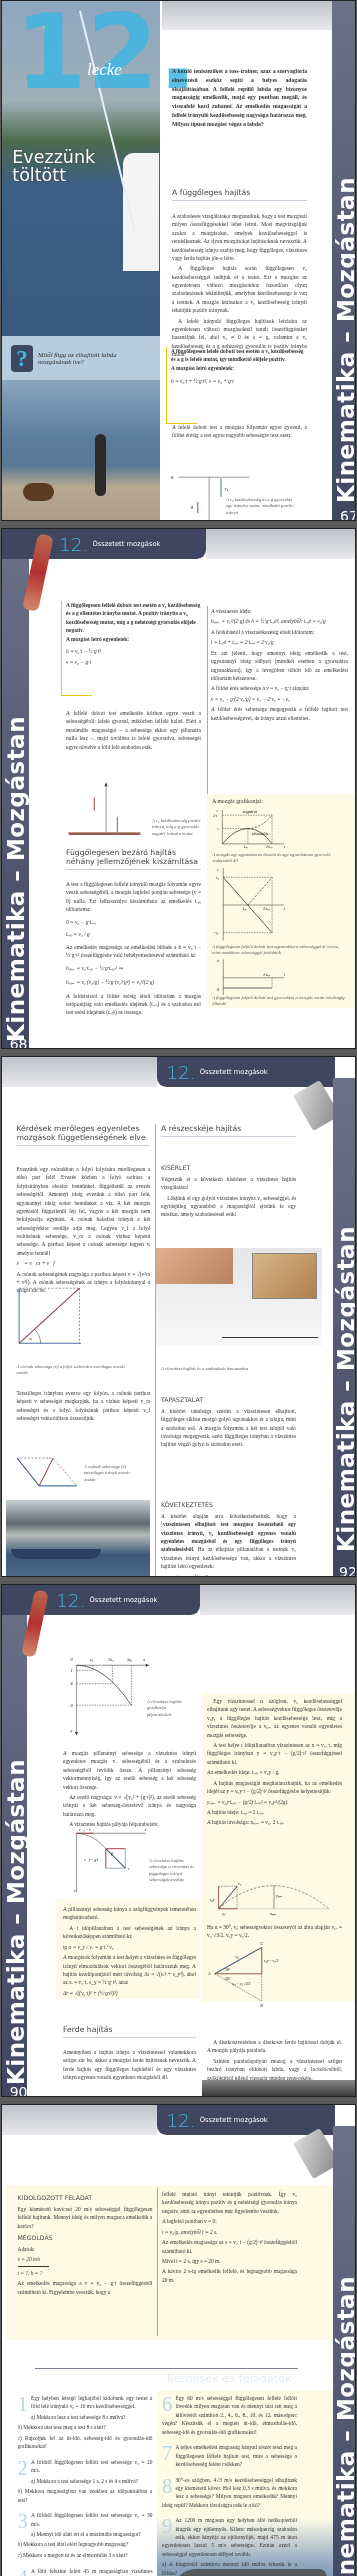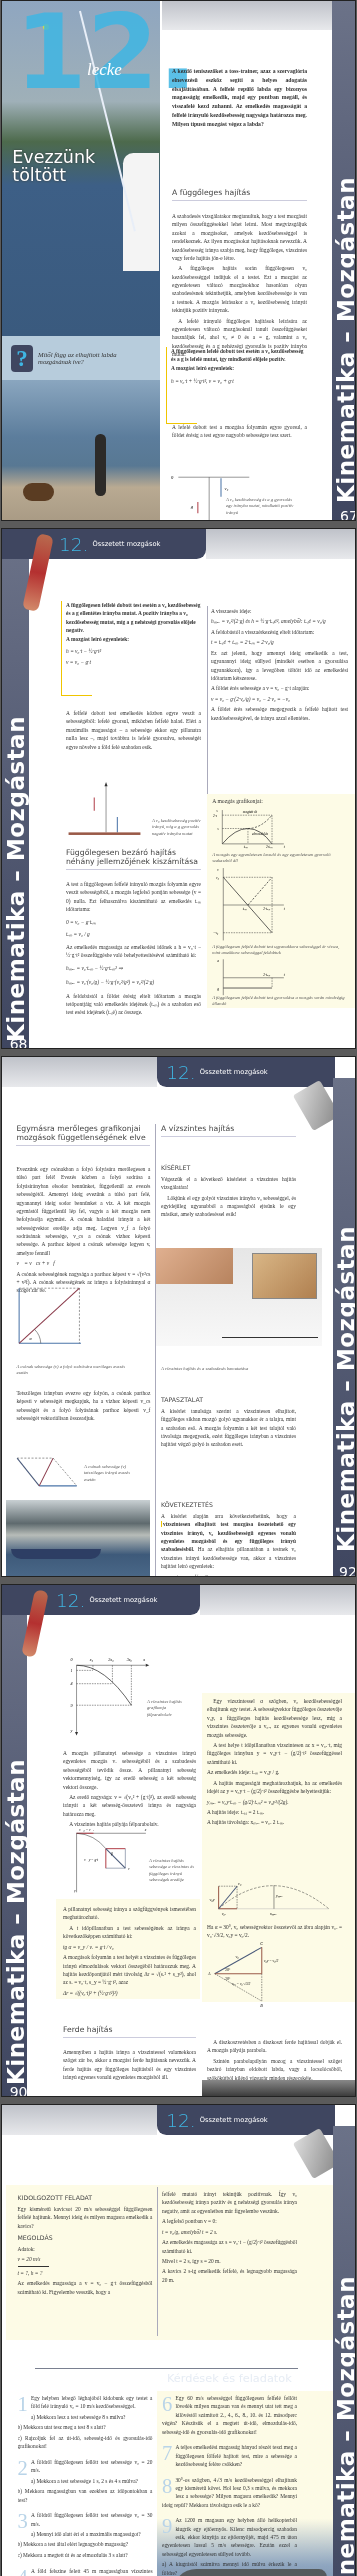--- a/index.html
+++ b/index.html
@@ -186,21 +186,21 @@
   <div class="hdr-band" style="left:0;top:0;width:155px"></div>
   <div class="hdr" style="left:155px;top:0;width:178px;border-radius:0 0 0 9.3px;padding-left:9.3px">
     <span class="num">12.</span>
     <span class="ttl">Összetett mozgások</span>
   </div>
   <div style="position:absolute;left:299px;top:28px;width:31px;height:41px;background:linear-gradient(135deg,#ddd,#888);transform:rotate(-30deg);border-radius:3.1px"></div>
   <div class="sidebar" style="left:331px;top:20.6px"></div>
   <div class="side-text" style="left:331px;top:495px;">Kinematika – Mozgástan</div>
   <div class="pagenum" style="left:337px;top:507px">92</div>
 
-  <div class="h2" style="left:14.4px;top:67px;width:134px">Egymásra merőleges grafikonjai mozgások függetlenségének elve</div>
+  <div class="h2" style="left:14.4px;top:67px;width:134px">Kérdések merőleges egyenletes mozgások függetlenségének elve</div>
   <div class="txt" style="left:14.4px;top:108px;width:134px">
     <p>Evezzünk egy csónakban a folyó folyására merőlegesen a túlsó part felé! Evezés közben a folyó sodrása a folyásirányban elsodor bennünket, függetlenül az evezés sebességétől. Amennyi ideig evezünk a túlsó part felé, ugyanannyi ideig sodor bennünket a víz. A két mozgás egymástól függetlenül lép fel, vagyis a két mozgás nem befolyásolja egymást. A csónak haladási irányát a két sebességvektor eredője adja meg. Legyen v_f a folyó sodrásának sebessége, v_cs a csónak vízhez képesti sebessége. A parthoz képest a csónak sebessége legyen v, amelyre fennáll</p>
     <p style="font-style:italic">v⃗ = v⃗cs + v⃗f</p>
     <p>A csónak sebességének nagysága a parthoz képest v = √(v²cs + v²f). A csónak sebességének az iránya a folyásiránnyal α szöget zár be.</p>
   </div>
   <svg style="position:absolute;left:13px;top:227px" width="67" height="62" viewBox="0 0 130 120">
     <line x1="8" y1="115" x2="8" y2="8" stroke="#4a74a8" stroke-width="2"></line>
     <line x1="8" y1="115" x2="128" y2="115" stroke="#4a74a8" stroke-width="2"></line>
     <line x1="8" y1="8" x2="125" y2="8" stroke="#333" stroke-dasharray="4,3"></line>
     <line x1="125" y1="8" x2="125" y2="115" stroke="#333" stroke-dasharray="4,3"></line>
@@ -216,21 +216,21 @@
     <line x1="45" y1="62" x2="118" y2="62" stroke="#4a74a8" stroke-width="2"></line>
     <line x1="45" y1="62" x2="72" y2="8" stroke="#8a3a4a" stroke-width="2"></line>
     <line x1="72" y1="8" x2="118" y2="62" stroke="#333" stroke-dasharray="4,3"></line>
   </svg>
   <div class="cap" style="position:absolute;left:82px;top:407px;width:57px">A csónak sebessége (v) tetszőleges irányú evezés esetén</div>
   <div class="photo" style="left:4.1px;top:443px;width:144px;height:78px;background:linear-gradient(180deg,#c9d0d3 0%,#5e6a6e 30%,#b7bcb8 45%,#3e5a7a 70%,#4a6888 100%);">
     <div style="position:absolute;left:5.2px;top:49px;width:90px;height:10.3px;background:#2d3e64;border-radius:0 0 31px 31px"></div>
   </div>
 
   <div style="position:absolute;left:153px;top:67px;width:0.5px;height:459px;background:#aab"></div>
-  <div class="h2" style="left:159px;top:67px;width:135px">A vízszintes hajítás</div>
+  <div class="h2" style="left:159px;top:67px;width:135px">A részecskéje hajítás</div>
   <div class="txt" style="left:159px;top:103px;width:135px">
     <div class="h3">KÍSÉRLET</div>
     <p>Végezzük el a következő kísérletet a vízszintes hajítás vizsgálatára!</p>
     <p style="text-indent:6.2px">Lökjünk el egy golyót vízszintes irányba v₀ sebességgel, és egyidejűleg ugyanabból a magasságból ejtsünk le egy másikat, amely szabadeséssel esik!</p>
   </div>
   <div class="photo" style="left:154px;top:191px;width:166px;height:98px;background:linear-gradient(180deg,#e6e6e6,#f8f8f8);">
     <div style="position:absolute;left:0;top:0;width:77px;height:36px;background:linear-gradient(135deg,#e0b090,#b7835e)"></div>
     <div style="position:absolute;left:96px;top:5.2px;width:65px;height:46px;border:0.5px solid #888;background:linear-gradient(135deg,#d9b686,#b08050)"></div>
     <div style="position:absolute;left:66px;top:89px;width:96px;height:1px;background:#333"></div>
   </div>

